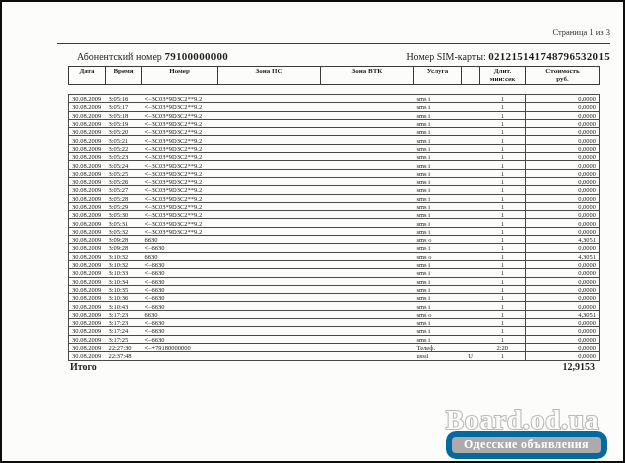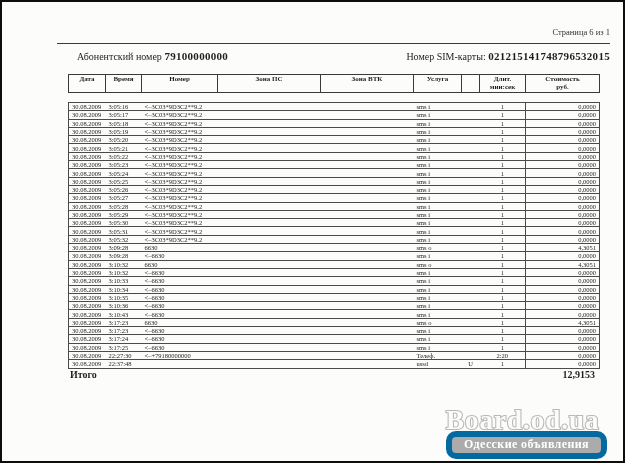--- a/index.html
+++ b/index.html
@@ -6,21 +6,21 @@
   .sheet {
     position:relative; width:625px; height:463px; box-sizing:border-box;
     background:var(--paper,#fcfcfb); border:2px solid var(--frame,#0d0d0d);
     font-family:"Liberation Serif","DejaVu Serif",serif; color:var(--ink,#1f1f1f);
     overflow:hidden;
   }
   .top-line { margin:26px 13px 0 55px; text-align:right; font-size:8.5px; line-height:9px;
     padding-bottom:6px; border-bottom:1px solid var(--hdr_line,#555); color:#333; }
   .doc-title { margin:7px 13px 0 55px; text-align:center; font-weight:bold; font-size:13px; line-height:13px; }
   .doc-subtitle { margin:4px 13px 0 55px; text-align:center; font-size:10.5px; line-height:11px; }
-  .account-line { margin:7px 13px 12px 75px; display:flex; justify-content:space-between;
+  .account-line { margin:7px 13px 4px 75px; display:flex; justify-content:space-between;
     align-items:center; font-size:10px; line-height:11px; }
   .account-line .val { font-weight:bold; font-size:11px; letter-spacing:0.3px; }
   table { border-collapse:collapse; table-layout:fixed; margin-left:66px; width:531px; }
   .hdr-table { margin-top:2px; }
   .hdr-table th { border:1px solid var(--hdr_line,#3a3a3a); font-size:7px; line-height:7.5px;
     font-weight:bold; padding:1px 1px; text-align:center; vertical-align:top; overflow:hidden; white-space:nowrap;margin-left:34px; }
   .hdr-table th span { display:block; }
   .body-table { margin-top:9px; border:1px solid var(--line,#4a4a4a); }
   .body-table td { font-size:6.5px; line-height:7px; height:7.3px; padding:0 3px;
     border-top:1px solid var(--line,#4a4a4a); border-bottom:1px solid var(--line,#4a4a4a);
@@ -37,21 +37,21 @@
   .wm-badge { display:inline-block; margin-top:-3px; background:var(--badge_bg,#ababab);
     color:var(--badge_text,#ffffff); font-size:12px; line-height:13px; font-weight:bold;
     padding:1px 12px 2px; border-radius:10px; border:6px solid #0369a1; letter-spacing:0.4px; }
 </style>
 </head>
 <body>
 
 <div class="sheet">
 
   <div class="top-line">
-    <span>Страница 6 из 1</span>
+    <span>Страница 1 из 3</span>
   </div>
 
 
   <div class="account-line">
     <div>
       <span class="lbl">Абонентский номер</span>
       <span class="val">79100000000</span>
     </div>
     <div>
       <span class="lbl">Номер SIM-карты:</span>

